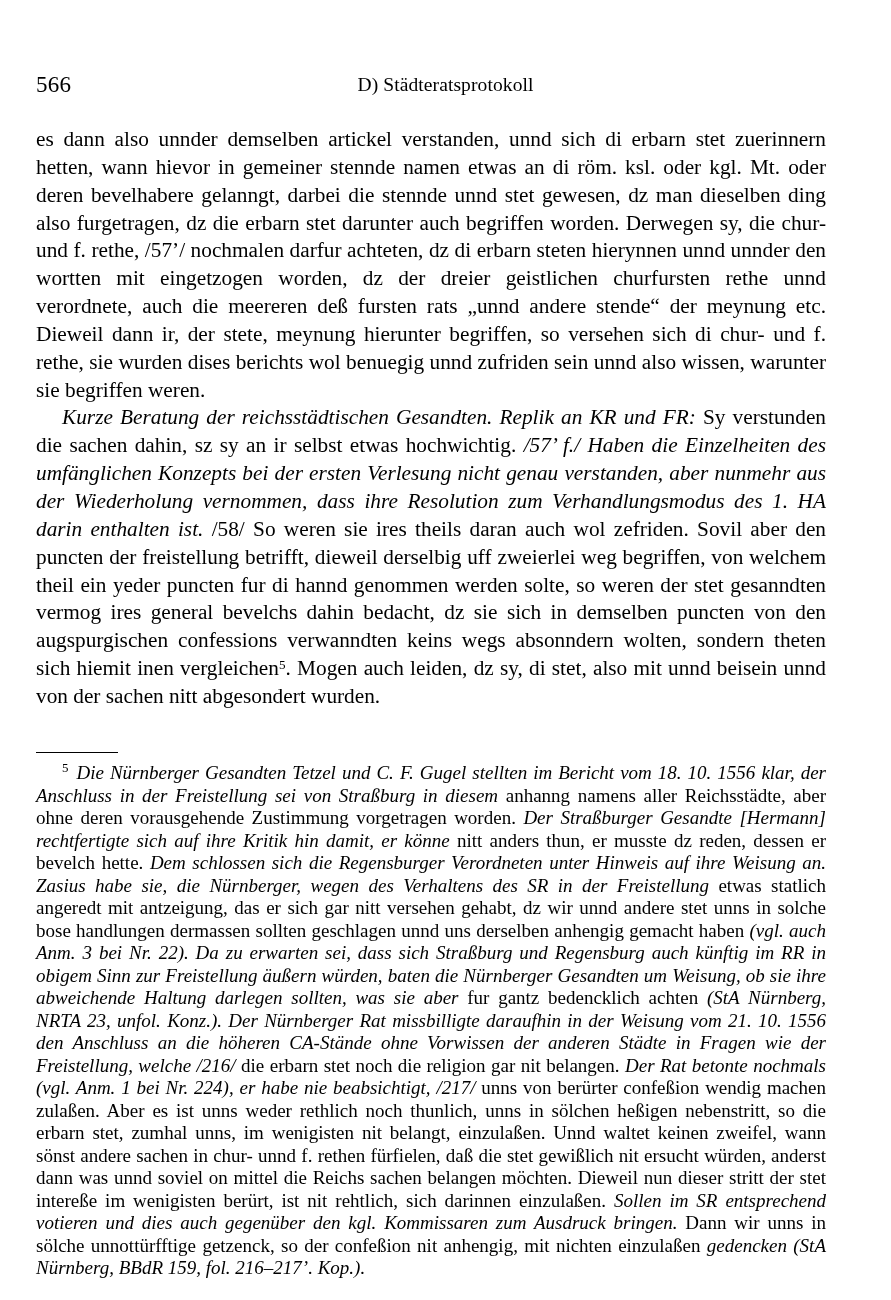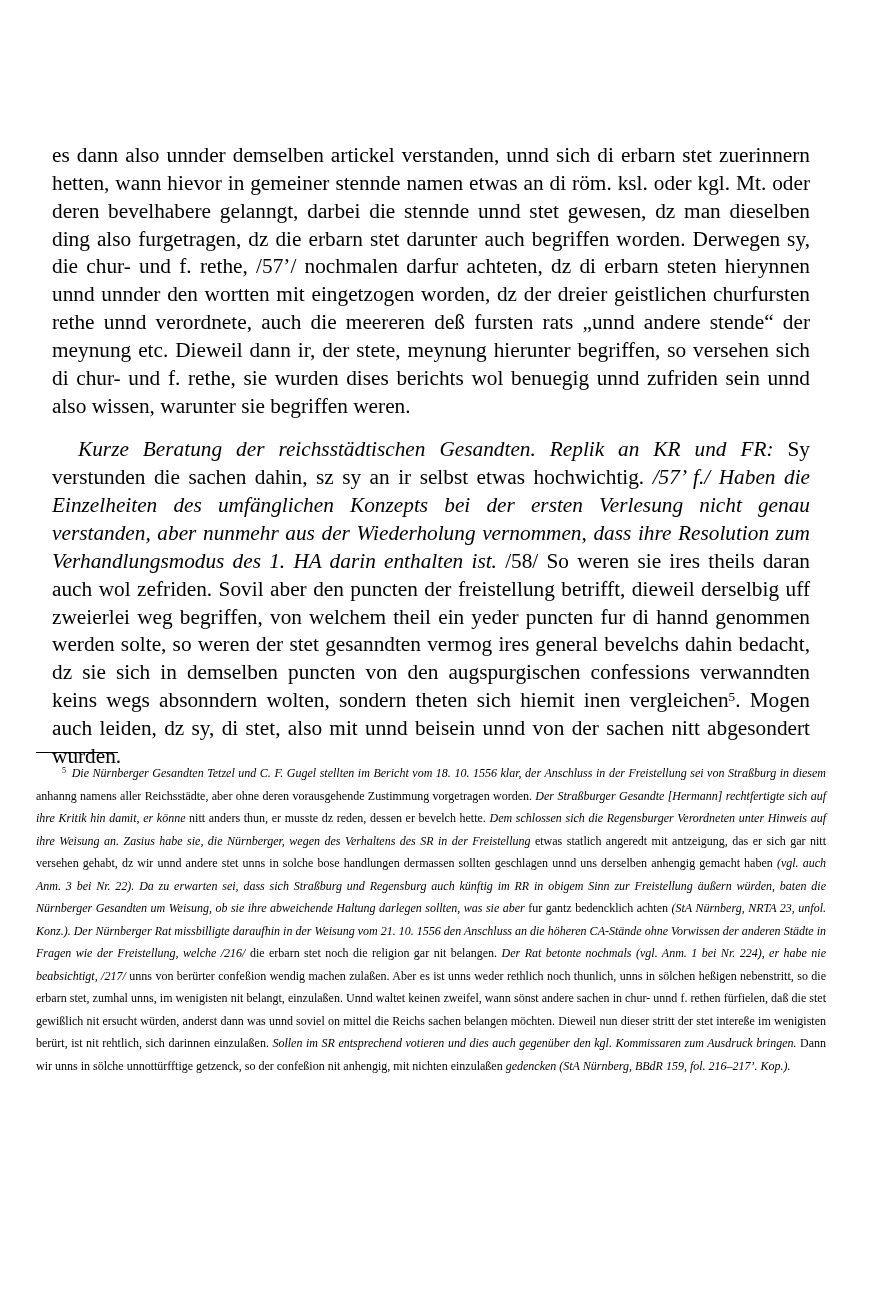--- a/index.html
+++ b/index.html
@@ -53,21 +53,21 @@
     left: 36px;
     top: 126px;
     width: 790px;
     font-size: 21.3px;
     line-height: 27.85px;
     text-align: justify;
     text-justify: inter-word;
     hyphens: none;
   }
   .body-block p {
-    margin: 16px;
+    margin: 0;
     text-align: justify;
   }
   .body-block p.indent {
     text-indent: 26px;
   }
   i, .i { }
 
   
   .footnote-area {
     position: absolute;
@@ -75,21 +75,21 @@
     top: 752px;
     width: 790px;
   }
   .footnote-rule {
     width: 82px;
     height: 0;
     border-top: 1.3px solid #000;
     margin: 0 0 9px 0;
   }
   .footnote-text {
-    font-size: 12px;
+    font-size: 19px;
     line-height: 22.5px;
     text-align: justify;
     text-justify: inter-word;
     text-indent: 26px;
     hyphens: none;
   }
   .footnote-text p { margin: 0; }
   sup.fn-marker {
     font-size: 0.68em;
     vertical-align: 0.52em;
@@ -100,20 +100,24 @@
     font-size: 0.62em;
     vertical-align: 0.48em;
     line-height: 0;
   }
 </style>
 </head>
 <body>
 
 <div class="page">
 
+  <div class="running-head">
+    <div class="folio-number">566</div>
+    <div class="head-title">D) Städteratsprotokoll</div>
+  </div>
 
   <div class="body-block">
     <p><span>es dann also unnder demselben artickel verstanden, unnd sich di erbarn stet zuerinnern hetten, wann hievor in gemeiner stennde namen etwas an di röm. ksl. oder kgl. Mt. oder deren bevelhabere gelanngt, darbei die stennde unnd stet gewesen, dz man dieselben ding also furgetragen, dz die erbarn stet darunter auch begriffen worden. Derwegen sy, die chur- und f. rethe, /57’/ nochmalen darfur achteten, dz di erbarn steten hierynnen unnd unnder den wortten mit eingetzogen worden, dz der dreier geistlichen churfursten rethe unnd verordnete, auch die meereren deß fursten rats „unnd andere stende“ der meynung etc. Dieweil dann ir, der stete, meynung hierunter begriffen, so versehen sich di chur- und f. rethe, sie wurden dises berichts wol benuegig unnd zufriden sein unnd also wissen, warunter sie begriffen weren.</span></p>
     <p class="indent"><i>Kurze Beratung der reichsstädtischen Gesandten. Replik an KR und FR:</i><span> Sy verstunden die sachen dahin, sz sy an ir selbst etwas hochwichtig. </span><i>/57’ f./ Haben die Einzelheiten des umfänglichen Konzepts bei der ersten Verlesung nicht genau verstanden, aber nunmehr aus der Wiederholung vernommen, dass ihre Resolution zum Verhandlungsmodus des 1. HA darin enthalten ist.</i><span> /58/ So weren sie ires theils daran auch wol zefriden. Sovil aber den puncten der freistellung betrifft, dieweil derselbig uff zweierlei weg begriffen, von welchem theil ein yeder puncten fur di hannd genommen werden solte, so weren der stet gesanndten vermog ires general bevelchs dahin bedacht, dz sie sich in demselben puncten von den augspurgischen confessions verwanndten keins wegs absonndern wolten, sondern theten sich hiemit inen vergleichen</span><sup class="fn-ref">5</sup><span>. Mogen auch leiden, dz sy, di stet, also mit unnd beisein unnd von der sachen nitt abgesondert wurden.</span></p>
   </div>
 
   <div class="footnote-area">
     <div class="footnote-rule"></div>
     <div class="footnote-text">
       <p><sup class="fn-marker">5</sup> <span><i>Die Nürnberger Gesandten Tetzel und C. F. Gugel stellten im Bericht vom 18. 10. 1556 klar, der Anschluss in der Freistellung sei von Straßburg in diesem</i><span> anhanng namens aller Reichsstädte, aber ohne deren vorausgehende Zustimmung vorgetragen worden. </span><i>Der Straßburger Gesandte [Hermann] rechtfertigte sich auf ihre Kritik hin damit, er könne</i><span> nitt anders thun, er musste dz reden, dessen er bevelch hette. </span><i>Dem schlossen sich die Regensburger Verordneten unter Hinweis auf ihre Weisung an. Zasius habe sie, die Nürnberger, wegen des Verhaltens des SR in der Freistellung</i><span> etwas statlich angeredt mit antzeigung, das er sich gar nitt versehen gehabt, dz wir unnd andere stet unns in solche bose handlungen dermassen sollten geschlagen unnd uns derselben anhengig gemacht haben </span><i>(vgl. auch Anm. 3 bei Nr. 22). Da zu erwarten sei, dass sich Straßburg und Regensburg auch künftig im RR in obigem Sinn zur Freistellung äußern würden, baten die Nürnberger Gesandten um Weisung, ob sie ihre abweichende Haltung darlegen sollten, was sie aber</i><span> fur gantz bedencklich achten </span><i>(StA Nürnberg, NRTA 23, unfol. Konz.). Der Nürnberger Rat missbilligte daraufhin in der Weisung vom 21. 10. 1556 den Anschluss an die höheren CA-Stände ohne Vorwissen der anderen Städte in Fragen wie der Freistellung, welche /216/</i><span> die erbarn stet noch die religion gar nit belangen. </span><i>Der Rat betonte nochmals (vgl. Anm. 1 bei Nr. 224), er habe nie beabsichtigt, /217/</i><span> unns von berürter confeßion wendig machen zulaßen. Aber es ist unns weder rethlich noch thunlich, unns in sölchen heßigen nebenstritt, so die erbarn stet, zumhal unns, im wenigisten nit belangt, einzulaßen. Unnd waltet keinen zweifel, wann sönst andere sachen in chur- unnd f. rethen fürfielen, daß die stet gewißlich nit ersucht würden, anderst dann was unnd soviel on mittel die Reichs sachen belangen möchten. Dieweil nun dieser stritt der stet intereße im wenigisten berürt, ist nit rehtlich, sich darinnen einzulaßen. </span><i>Sollen im SR entsprechend votieren und dies auch gegenüber den kgl. Kommissaren zum Ausdruck bringen.</i><span> Dann wir unns in sölche unnottürfftige getzenck, so der confeßion nit anhengig, mit nichten einzulaßen </span><i>gedencken (StA Nürnberg, BBdR 159, fol. 216–217’. Kop.).</i></span></p>

